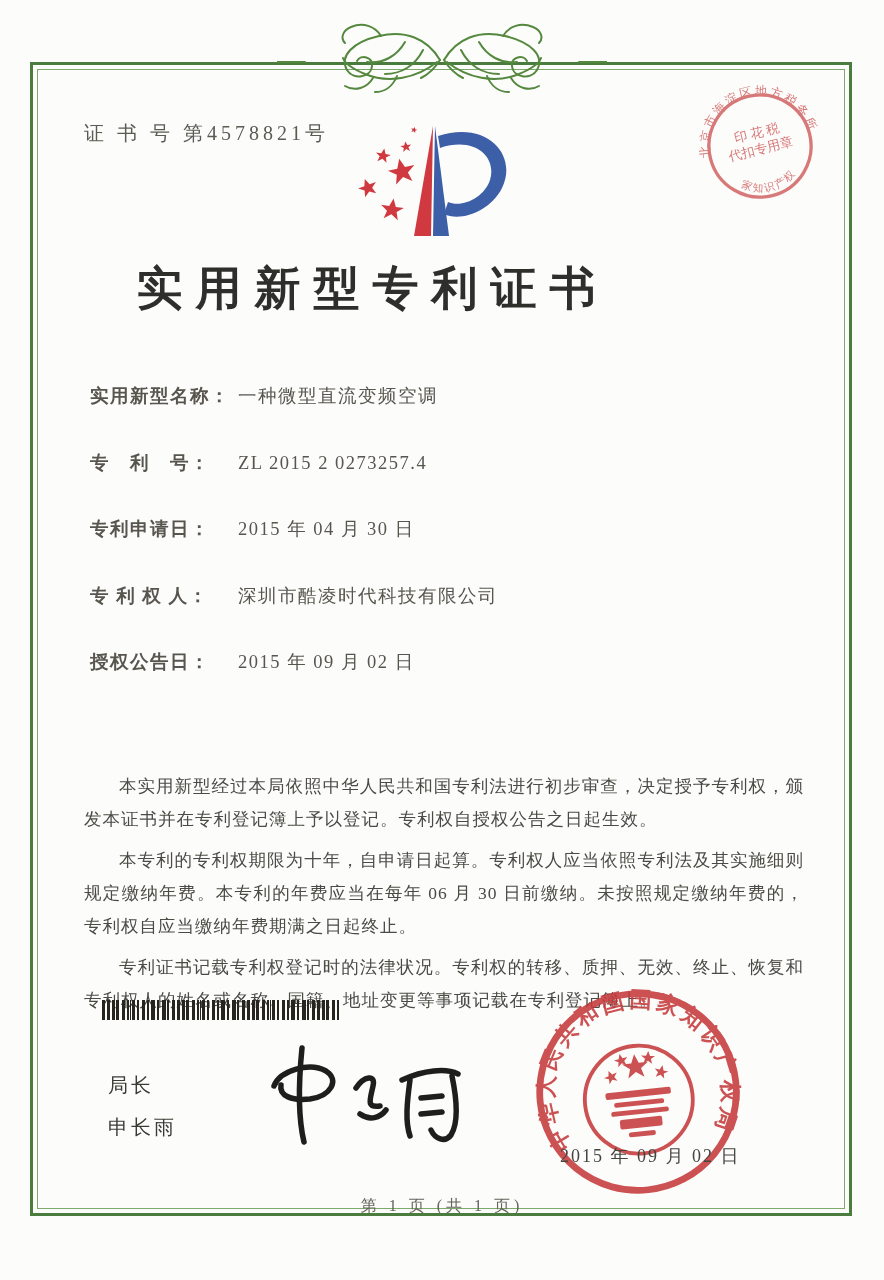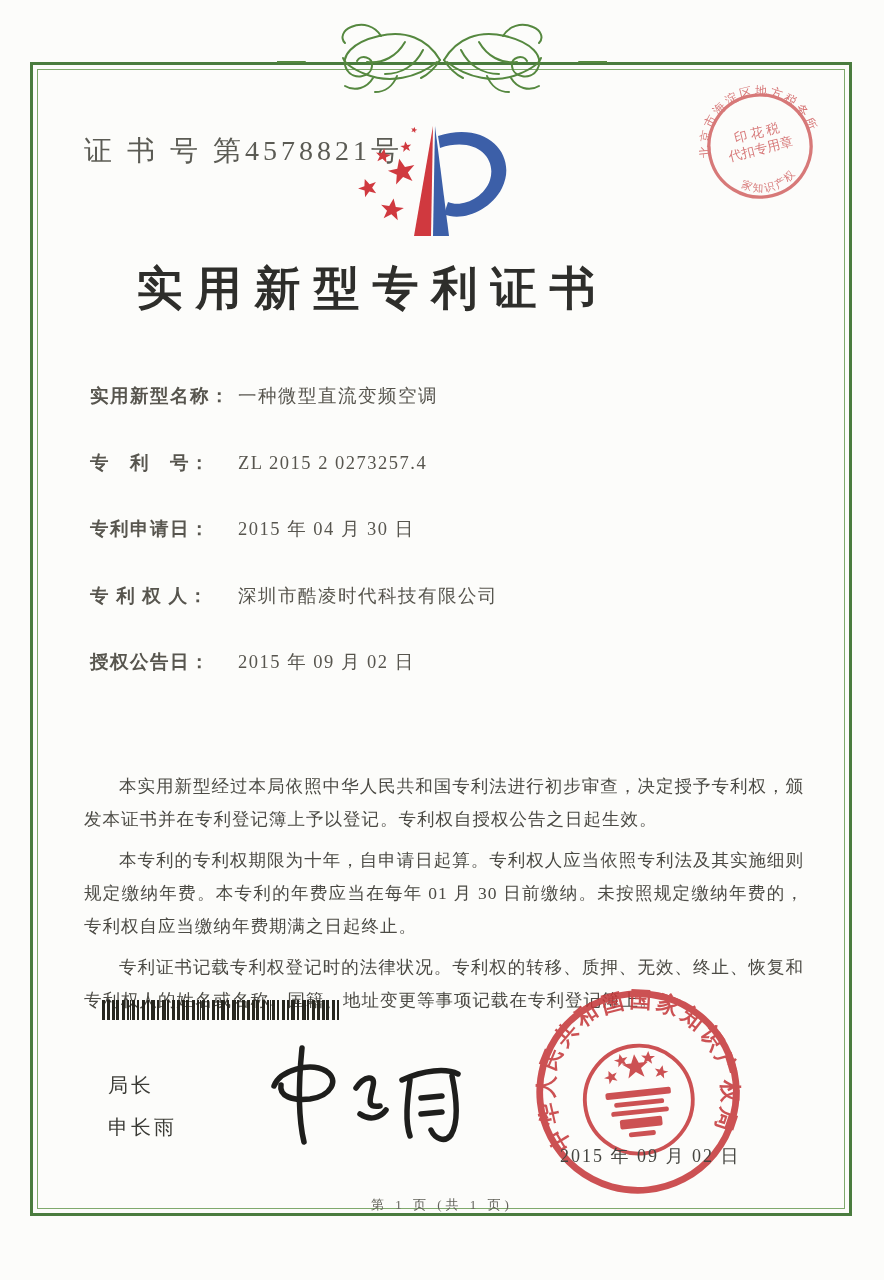--- a/index.html
+++ b/index.html
@@ -14,22 +14,22 @@
     border:3px solid #4a7c3e;box-sizing:border-box;
   }
   .frame-inner{
     position:absolute;left:4px;top:4px;right:4px;bottom:4px;
     border:1px solid #7fa96c;
   }
   .ornament-top{
     position:absolute;left:277px;top:16px;width:330px;height:84px;
   }
   .cert-no{
-    position:absolute;left:84px;top:132px;
-    font-size:28px;letter-spacing:4px;color:#5b5b54;
+    position:absolute;left:84px;top:120px;
+    font-size:20px;letter-spacing:4px;color:#5b5b54;
   }
   .logo{position:absolute;left:350px;top:120px;width:170px;height:128px;}
   .doc-title{
     position:absolute;left:0;top:258px;width:732px;text-align:center;
     font-size:46px;font-weight:bold;letter-spacing:13px;color:#2e2e2b;
     text-indent:13px;
   }
   .fields{position:absolute;left:90px;top:383px;width:720px;}
   .field-row{height:66.5px;font-size:18.5px;letter-spacing:1.5px;color:#57554e;white-space:nowrap;}
   .field-label{display:inline-block;min-width:148px;font-weight:bold;}
@@ -50,21 +50,21 @@
   .signer{position:absolute;left:108px;top:1064px;font-size:20px;color:#3b3b36;letter-spacing:3px;line-height:42px;}
   .signature{position:absolute;left:252px;top:1038px;width:210px;height:110px;}
   .seal-sipo{position:absolute;left:532px;top:986px;width:212px;height:212px;transform:rotate(-6deg);}
   .seal-date{
     position:absolute;left:560px;top:1144px;font-size:18px;color:#454540;
     letter-spacing:2px;z-index:5;
   }
   .seal-tax{position:absolute;left:690px;top:76px;width:140px;height:140px;transform:rotate(-14deg);opacity:.85;}
   .page-footer{
     position:absolute;left:0;top:1196px;width:884px;text-align:center;
-    font-size:13px;letter-spacing:4px;color:#63635b;
+    font-size:16px;letter-spacing:4px;color:#63635b;
   }
   svg{display:block;}
 </style>
 </head>
 <body>
 
 <div class="frame-outer">
   <div class="frame-inner"></div>
 </div>
 
@@ -125,21 +125,21 @@
   <div class="field-row">
     <span class="field-label">专 利 权 人：</span><span class="field-value">深圳市酷凌时代科技有限公司</span>
   </div>
   <div class="field-row">
     <span class="field-label">授权公告日：</span><span class="field-value">2015 年 09 月 02 日</span>
   </div>
 </div>
 
 <div class="body-text">
   <p>本实用新型经过本局依照中华人民共和国专利法进行初步审查，决定授予专利权，颁发本证书并在专利登记簿上予以登记。专利权自授权公告之日起生效。</p>
-  <p>本专利的专利权期限为十年，自申请日起算。专利权人应当依照专利法及其实施细则规定缴纳年费。本专利的年费应当在每年 01 月 30 日前缴纳。未按照规定缴纳年费的，专利权自应当缴纳年费期满之日起终止。</p>
+  <p>本专利的专利权期限为十年，自申请日起算。专利权人应当依照专利法及其实施细则规定缴纳年费。本专利的年费应当在每年 06 月 30 日前缴纳。未按照规定缴纳年费的，专利权自应当缴纳年费期满之日起终止。</p>
   <p>专利证书记载专利权登记时的法律状况。专利权的转移、质押、无效、终止、恢复和专利权人的姓名或名称、国籍、地址变更等事项记载在专利登记簿上。</p>
 </div>
 
 <div class="barcode"></div>
 
 <div class="signer">
   <div>局长</div>
   <div>申长雨</div>
 </div>
 

